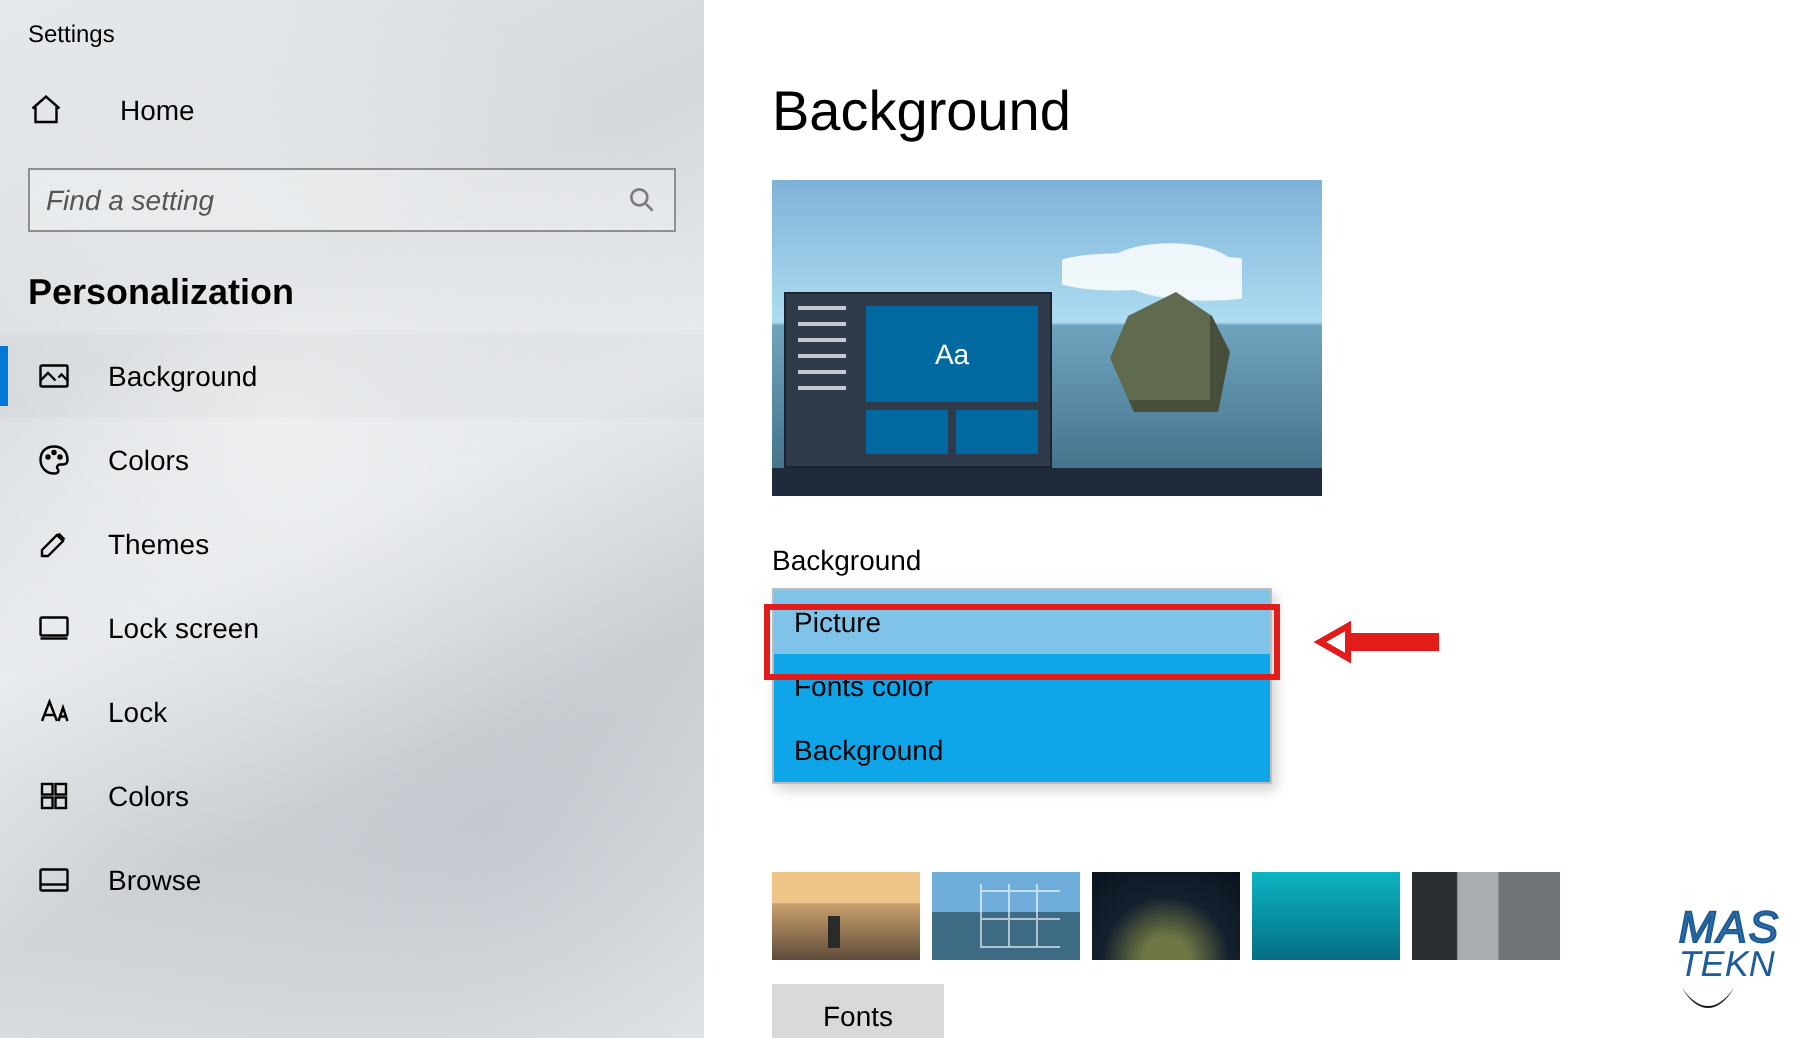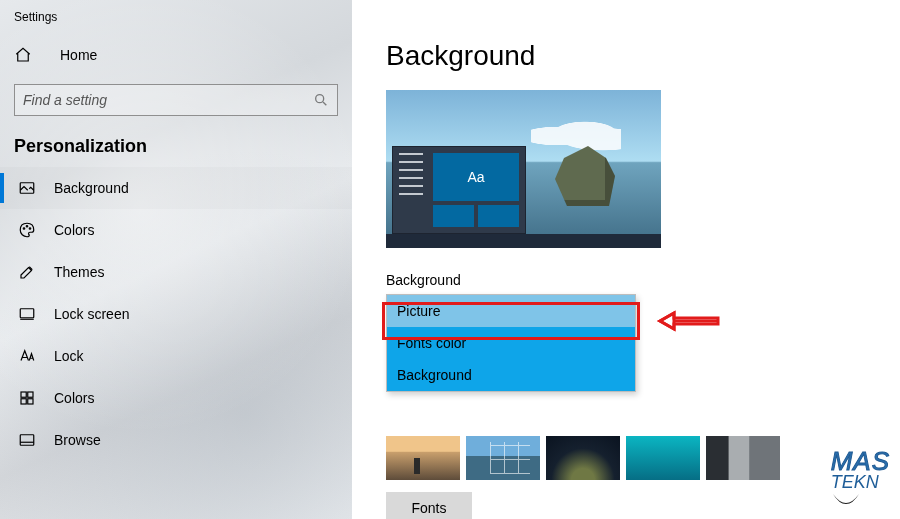--- a/index.html
+++ b/index.html
@@ -189,21 +189,21 @@
     display:flex;align-items:center;justify-content:center;
   }
   
   .watermark{
     position:absolute;right:10px;bottom:6px;
     font-family: Impact, "Arial Black", sans-serif;
     font-style: italic;
     text-align:left;
     pointer-events:none;
   }
-  .wm-line1{font-size:26px;color:#2a6fae;letter-spacing:1px;line-height:.9;-webkit-text-stroke:1px #1f5a92;text-shadow:1px 1px 0 #fff;}
+  .wm-line1{font-size:22px;color:#2a6fae;letter-spacing:1px;line-height:.9;-webkit-text-stroke:1px #1f5a92;text-shadow:1px 1px 0 #fff;}
   .wm-line2{font-size:18px;color:#1e5d98;line-height:.9;}
   .wm-beard{width:30px;height:18px;margin:2px auto 0;}
 </style>
 </head>
 <body>
 
 <div class="sidebar">
   <div class="win-title">Settings</div>
 
   <div class="home-row">

